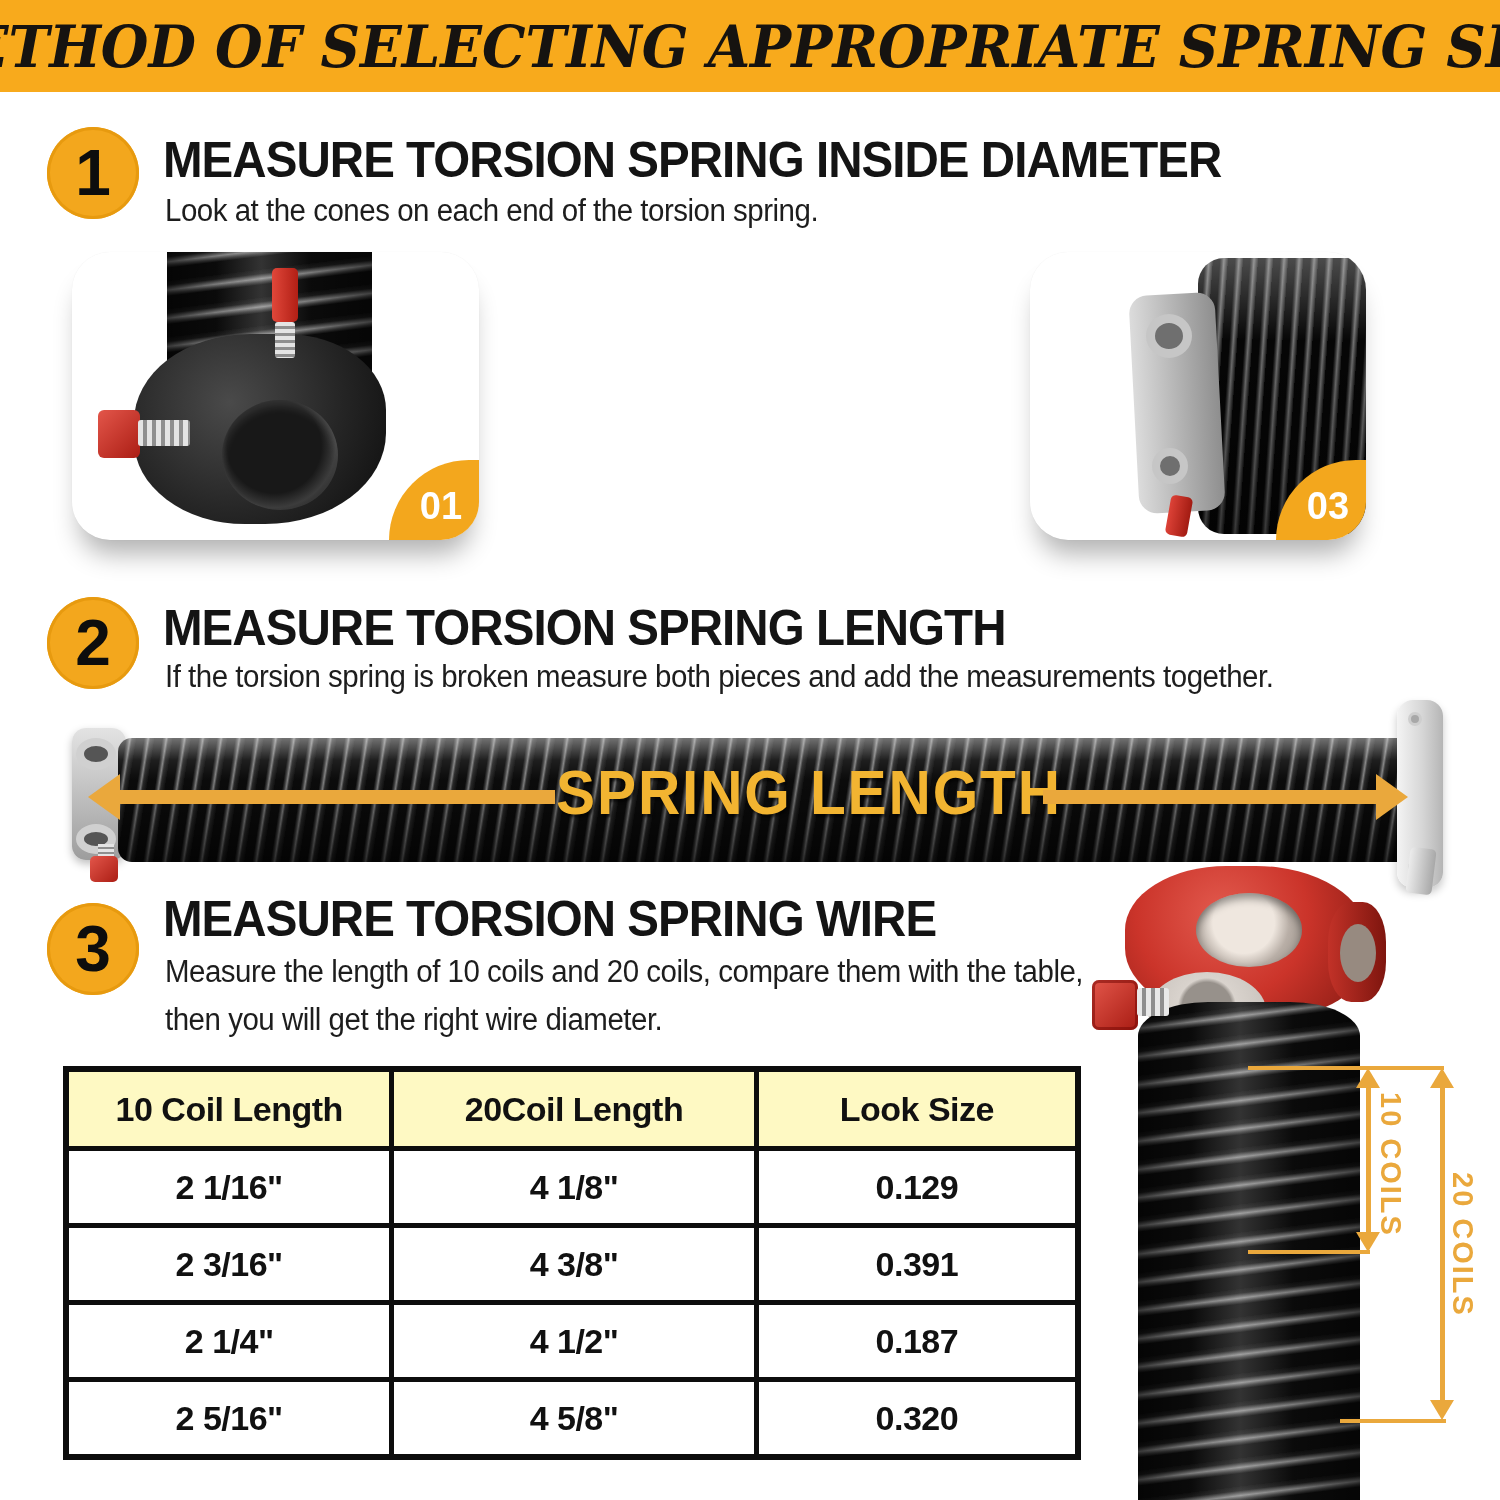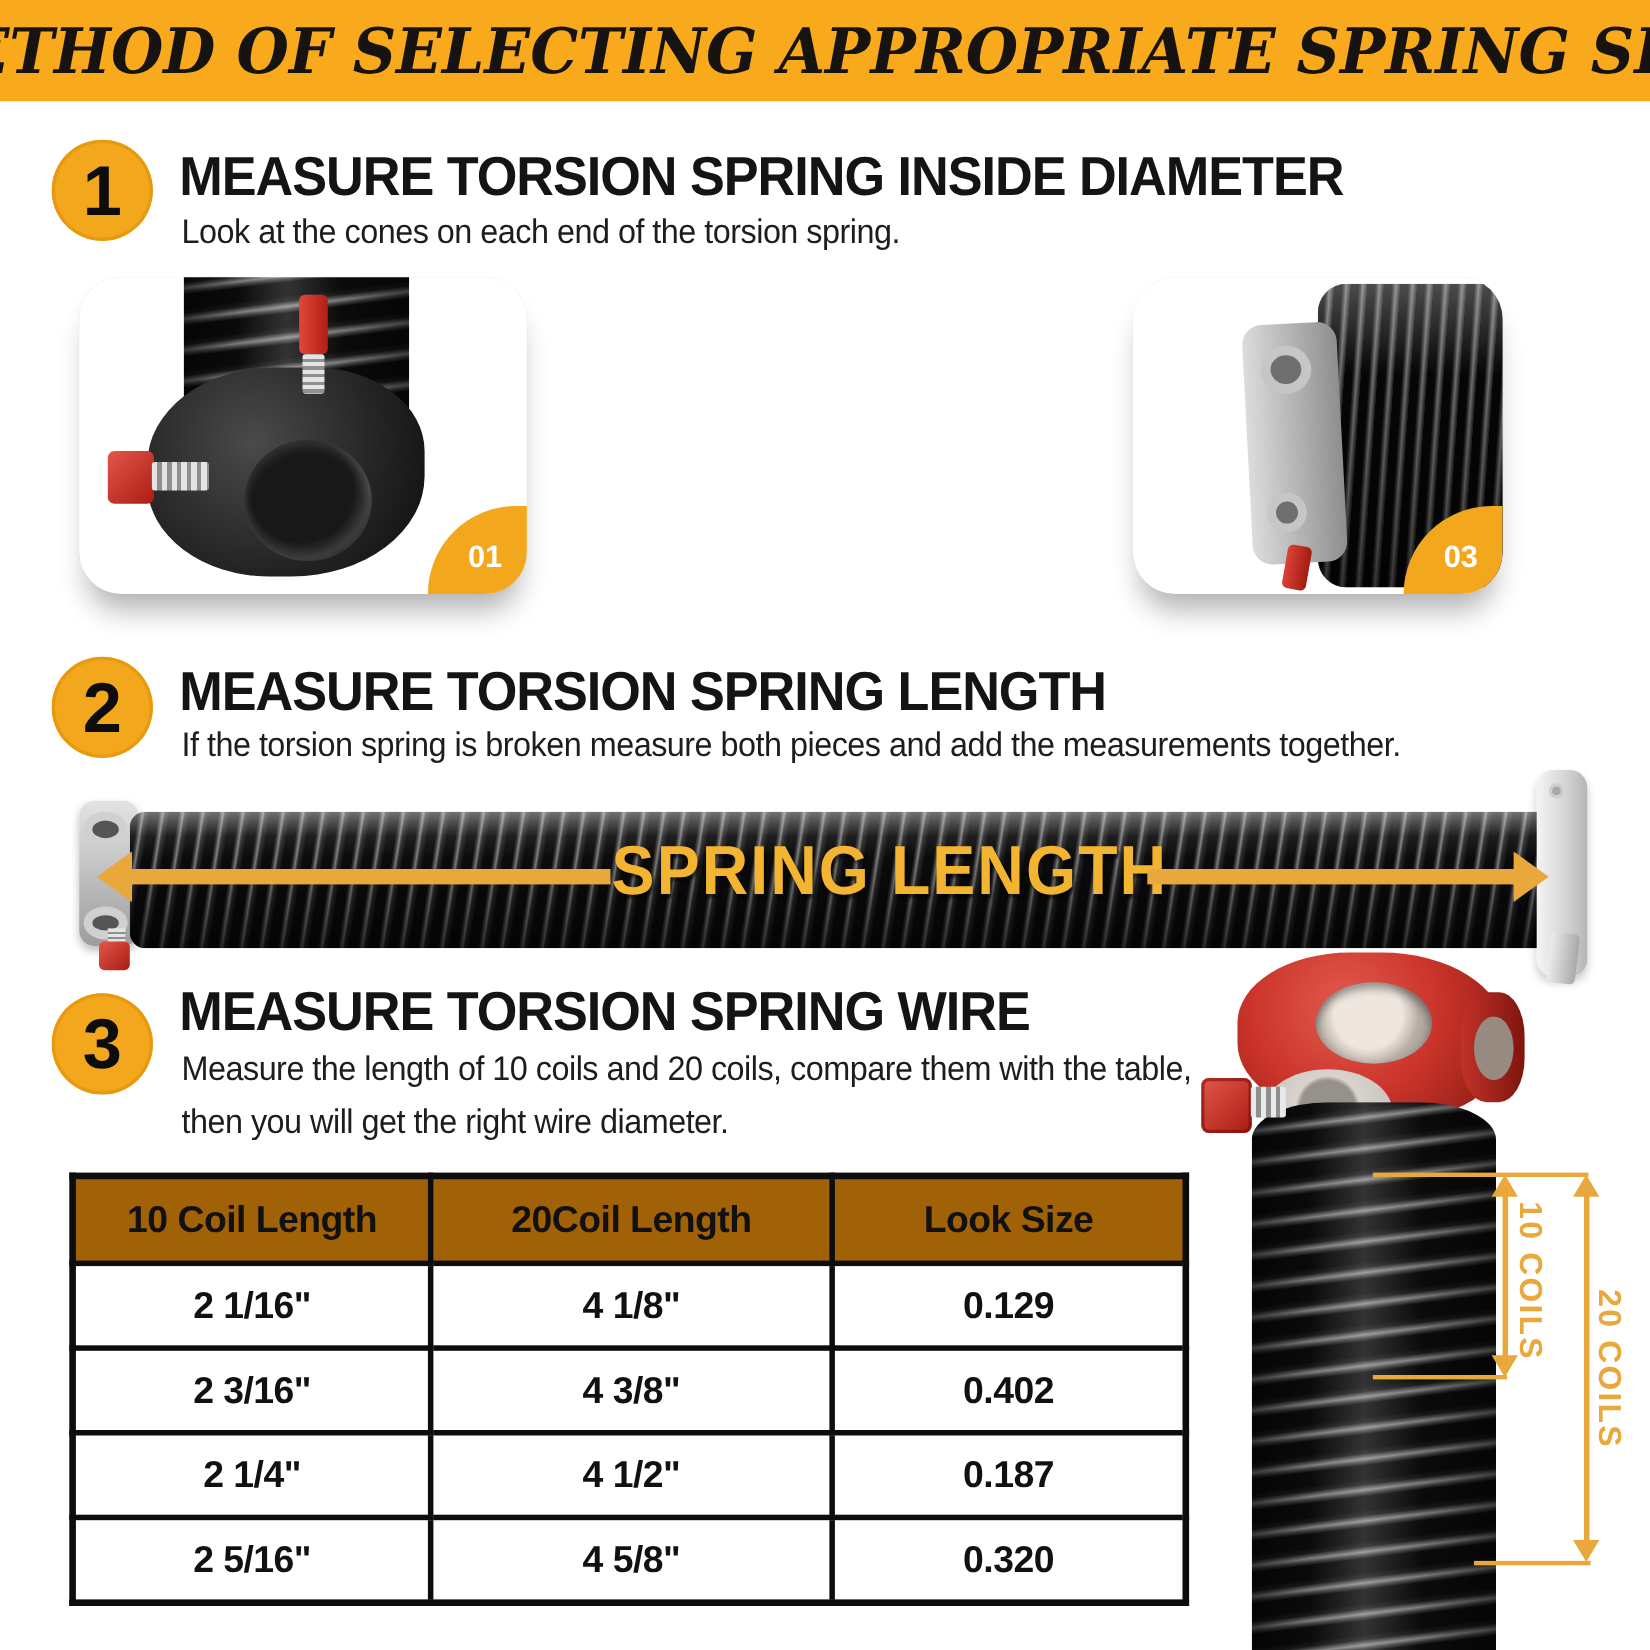--- a/index.html
+++ b/index.html
@@ -31,21 +31,21 @@
   .d-s2{left:165px;top:659px;white-space:nowrap;}
   .d-s3{left:165px;top:948px;width:1000px;line-height:48px;}
 
   
   .card{position:absolute;top:252px;height:288px;background:#fff;border-radius:38px;
         overflow:hidden;box-shadow:0 22px 26px -8px rgba(0,0,0,.30),0 0 1px rgba(0,0,0,.08);}
   .card1{left:72px;width:407px;}
   .card2{left:532px;width:402px;}
   .card3{left:1030px;width:336px;}
   .badge{position:absolute;right:0;bottom:0;width:90px;height:80px;background:#F3A71D;
-         border-radius:84px 0 36px 0;color:#fff;font-size:28px;font-weight:bold;
+         border-radius:84px 0 36px 0;color:#fff;font-size:38px;font-weight:bold;
          display:flex;align-items:center;justify-content:center;
          padding:12px 0 0 14px;box-sizing:border-box;}
 
   
   .coilsV-spring{background:
       linear-gradient(180deg,rgba(255,255,255,.28),rgba(0,0,0,0) 30%,rgba(0,0,0,.28) 72%,rgba(0,0,0,.5) 100%),
       repeating-linear-gradient(94deg,#060606 0px,#060606 7px,#343434 9px,#6f6f6f 11px,#161616 15px);}
   .coilsH-spring{background:
       linear-gradient(90deg,rgba(0,0,0,.6) 0%,rgba(0,0,0,.12) 24%,rgba(255,255,255,.16) 46%,rgba(0,0,0,.12) 70%,rgba(0,0,0,.55) 100%),
       repeating-linear-gradient(-7deg,#0c0c0c 0px,#0c0c0c 13px,#424242 16px,#8d8d8d 19px,#1c1c1c 24px,#101010 28px);}
@@ -163,21 +163,21 @@
   .coil-label{position:absolute;writing-mode:vertical-rl;font-weight:bold;font-size:29px;
           color:#EAA83C;letter-spacing:2px;white-space:nowrap;}
   .lbl10{left:1374px;top:1092px;}
   .lbl20{left:1446px;top:1172px;}
 
   
   .size-table{position:absolute;left:63px;top:1066px;width:1018px;border-collapse:collapse;
           table-layout:fixed;}
   .size-table th,.size-table td{border:5px solid #0d0d0d;text-align:center;color:#111;
           font-weight:bold;font-size:34px;letter-spacing:-0.5px;}
-  .size-table th{background:#a16207;height:72px;}
+  .size-table th{background:#fef9c3;height:72px;}
   .size-table td{background:#ffffff;height:70px;}
   .size-table{border:6px solid #0d0d0d;}
 </style>
 </head>
 <body>
 
 <div class="page">
 
   <header class="banner">
     <div class="banner-title">METHOD OF SELECTING APPROPRIATE SPRING SIZE</div>
@@ -268,21 +268,21 @@
     </thead>
     <tbody>
       <tr>
         <td>2 1/16"</td>
         <td>4 1/8"</td>
         <td>0.129</td>
       </tr>
       <tr>
         <td>2 3/16"</td>
         <td>4 3/8"</td>
-        <td>0.402</td>
+        <td>0.391</td>
       </tr>
       <tr>
         <td>2 1/4"</td>
         <td>4 1/2"</td>
         <td>0.187</td>
       </tr>
       <tr>
         <td>2 5/16"</td>
         <td>4 5/8"</td>
         <td>0.320</td>

